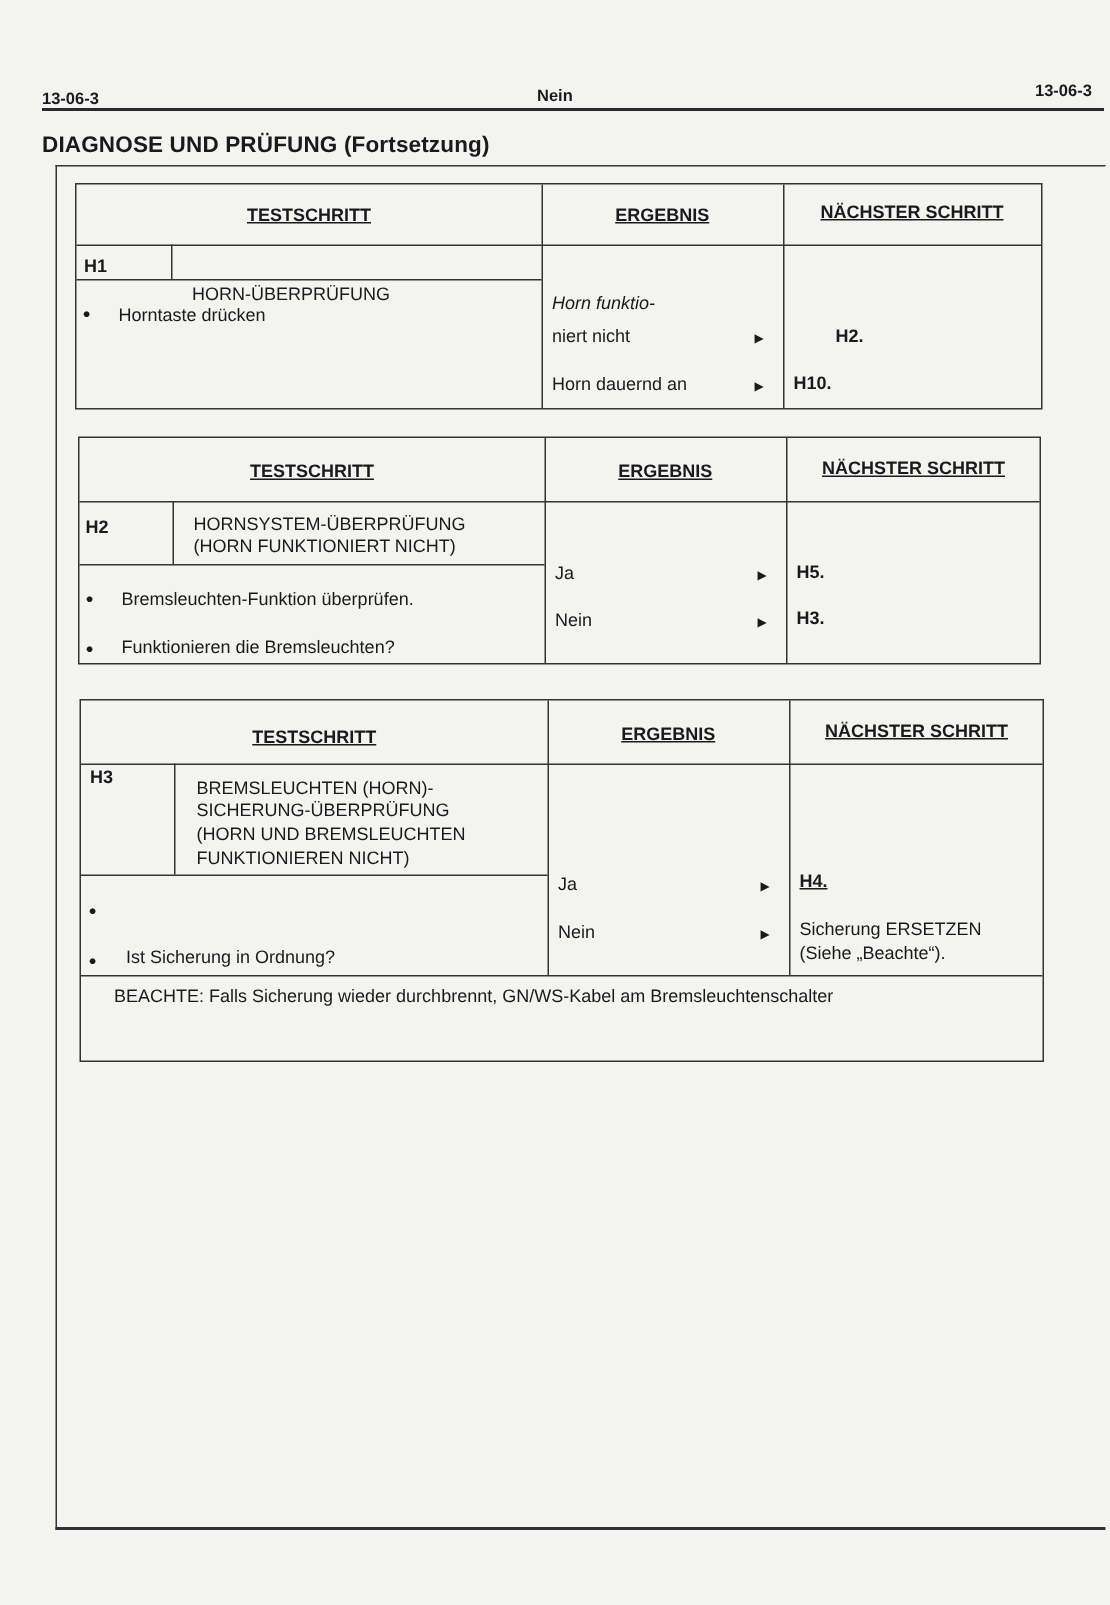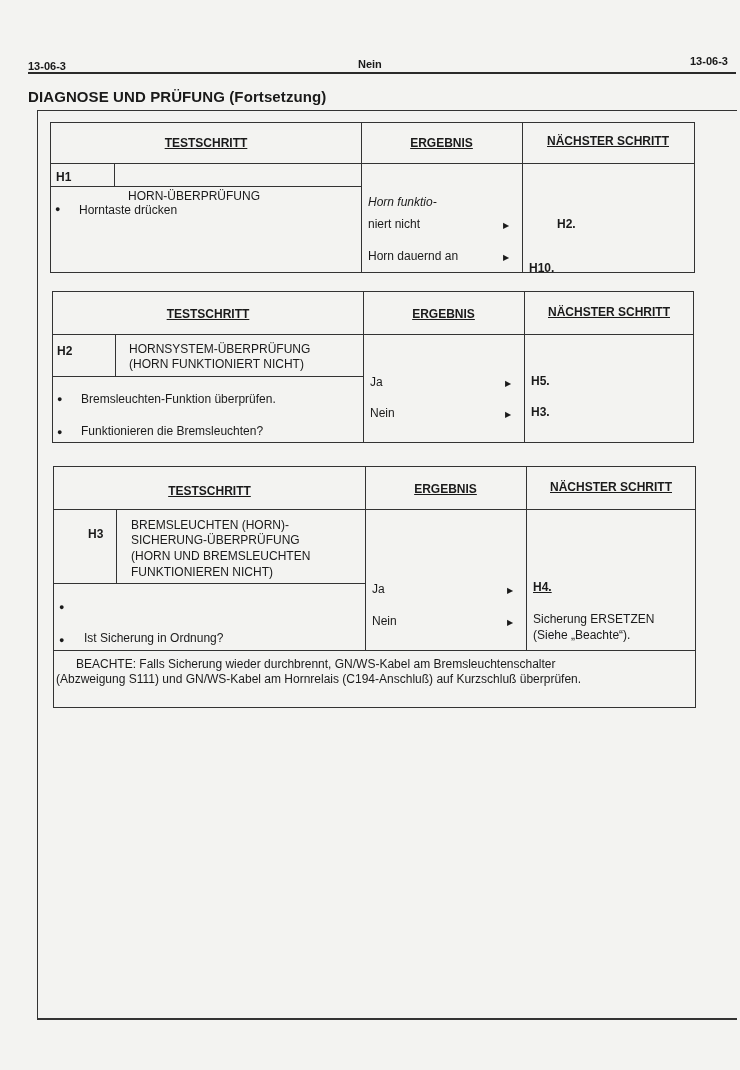--- a/index.html
+++ b/index.html
@@ -58,21 +58,21 @@
   <span class="bullet" style="left:4px; top:81px; font-size:9px;">●</span>
   <div class="txt" style="left:28px; top:80px;">Horntaste drücken</div>
 
   <div class="txt" style="left:317px; top:72px;font-style:italic;">Horn funktio-</div>
   <div class="txt" style="left:317px; top:94px;">niert nicht</div>
   <span class="arrow" style="left:452px; top:98px;">▶</span>
   <div class="txt bold" style="left:478px; top:94px;padding-left:28px;">H2.</div>
 
   <div class="txt" style="left:317px; top:126px;">Horn dauernd an</div>
   <span class="arrow" style="left:452px; top:130px;">▶</span>
-  <div class="txt bold" style="left:478px; top:138px;text-align:center;">H10.</div>
+  <div class="txt bold" style="left:478px; top:125px;text-align:center;">H10.</div>
 </div>
 
 <div class="tbl" style="left:52px; top:291px; width:642px; height:152px;">
   <div class="vline" style="left:310px; top:0; height:150px;"></div>
   <div class="vline" style="left:471px; top:0; height:150px;"></div>
   <div class="hline" style="left:0; top:42px; width:640px;"></div>
   <div class="hline" style="left:0; top:84px; width:310px;"></div>
   <div class="vline" style="left:62px; top:42px; height:42px;"></div>
 
   <div class="txt th" style="left:0; width:310px; top:15px;">TESTSCHRITT</div>
@@ -102,36 +102,35 @@
   <div class="vline" style="left:472px; top:0; height:183px;"></div>
   <div class="hline" style="left:0; top:42px; width:641px;"></div>
   <div class="hline" style="left:0; top:116px; width:311px;"></div>
   <div class="vline" style="left:62px; top:42px; height:74px;"></div>
   <div class="hline" style="left:0; top:183px; width:641px;"></div>
 
   <div class="txt th" style="left:0; width:311px; top:17px;">TESTSCHRITT</div>
   <div class="txt th" style="left:311px; width:161px; top:15px;">ERGEBNIS</div>
   <div class="txt th" style="left:472px; width:170px; top:13px;">NÄCHSTER SCHRITT</div>
 
-  <div class="txt bold" style="left:6px; top:60px;margin-left:28px;">H3</div>
+  <div class="txt bold" style="left:6px; top:44px;">H3</div>
   <div class="txt" style="left:77px; top:51px;">BREMSLEUCHTEN (HORN)-</div>
   <div class="txt" style="left:77px; top:66px;">SICHERUNG-ÜBERPRÜFUNG</div>
   <div class="txt" style="left:77px; top:82px;">(HORN UND BREMSLEUCHTEN</div>
   <div class="txt" style="left:77px; top:98px;">FUNKTIONIEREN NICHT)</div>
 
   <span class="bullet" style="left:5px; top:135px; font-size:9px;">●</span>
   <span class="bullet" style="left:5px; top:168px; font-size:9px;">●</span>
   <div class="txt" style="left:30px; top:164px;">Ist Sicherung in Ordnung?</div>
 
   <div class="txt" style="left:318px; top:115px;">Ja</div>
   <span class="arrow" style="left:453px; top:119px;">▶</span>
   <div class="txt bold" style="left:479px; top:113px;text-decoration:underline;">H4.</div>
 
   <div class="txt" style="left:318px; top:147px;">Nein</div>
   <span class="arrow" style="left:453px; top:151px;">▶</span>
   <div class="txt" style="left:479px; top:145px;">Sicherung ERSETZEN</div>
   <div class="txt" style="left:479px; top:161px;">(Siehe „Beachte“).</div>
 
   <div class="note" style="left:22px; top:190px; width:610px;">
     <div style="white-space:nowrap;">BEACHTE:  Falls Sicherung wieder durchbrennt, GN/WS-Kabel am Bremsleuchtenschalter</div>
-    <div style="white-space:nowrap; margin-left:-20px;">(Abzweigung S111) und GN/WS-Kabel am Hornrelais (C194-Anschluß) auf Kurzschluß überprüfen.</div>
   </div>
 </div>
 
 </body></html>

